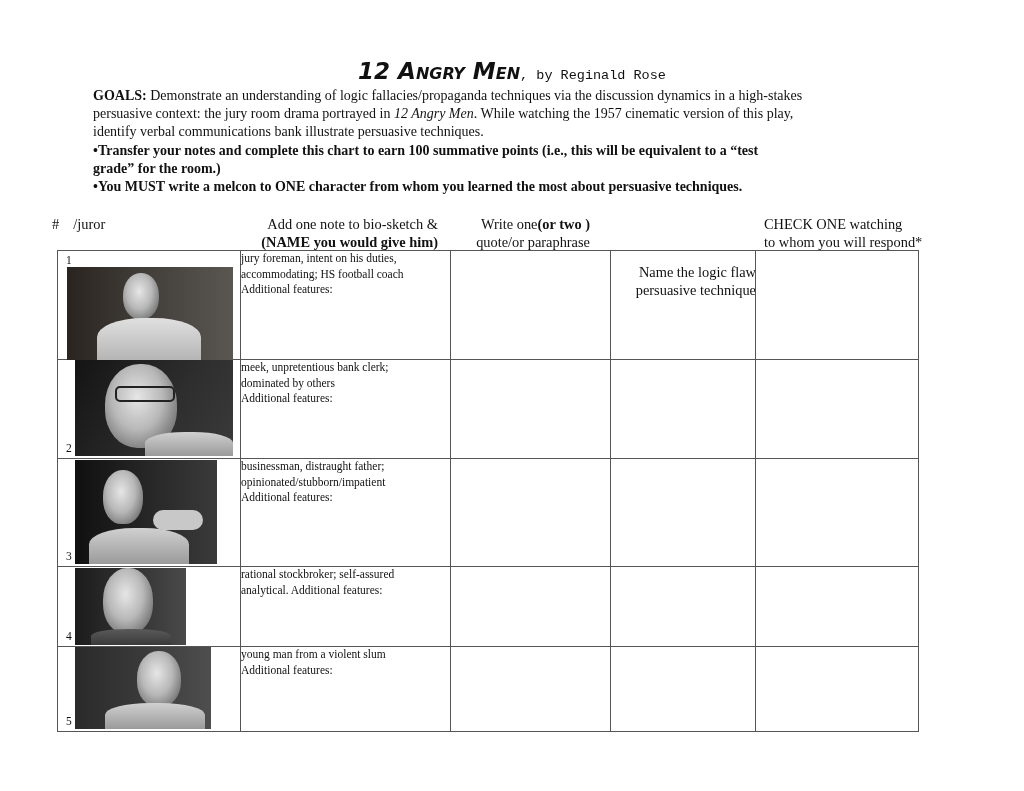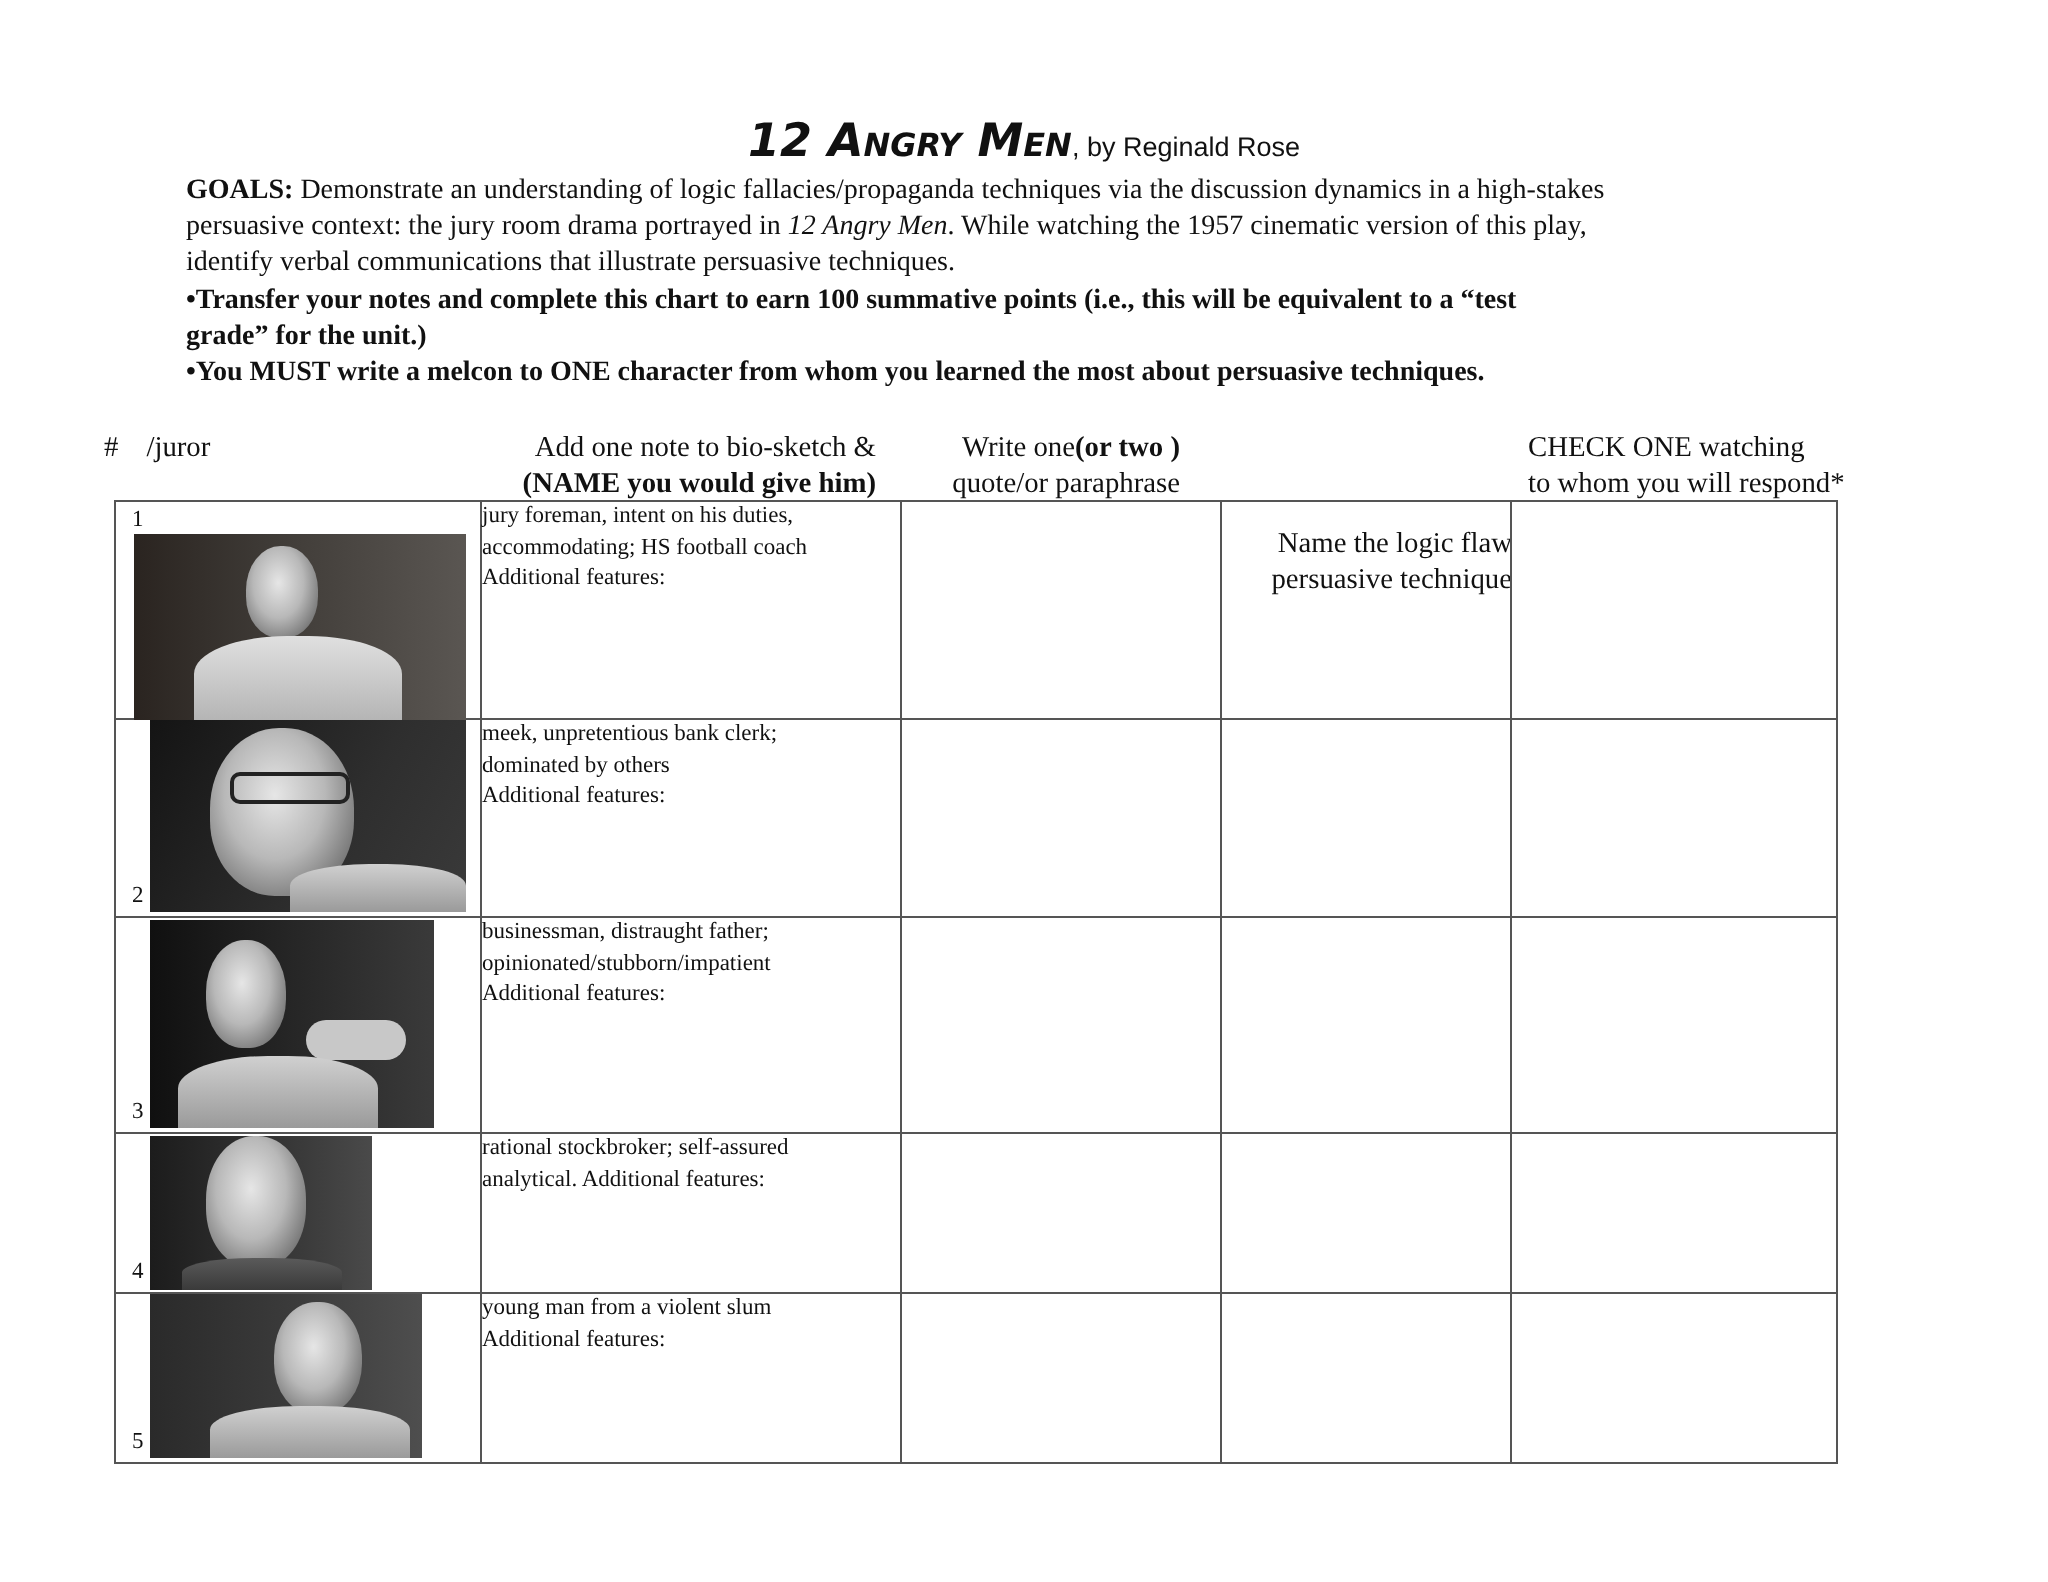--- a/index.html
+++ b/index.html
@@ -10,21 +10,21 @@
     }
     .title-line {
       position: absolute; top: 58px; left: 0; width: 1024px; text-align: center;
       white-space: nowrap;
     }
     .title-main {
       font-family: "DejaVu Sans", "Liberation Sans", sans-serif;
       font-weight: bold; font-style: italic; font-size: 23px;
       font-variant: small-caps; letter-spacing: 0px;
     }
-    .title-by { font-size: 13.5px; font-family: Liberation Sans, sans-serif; }
+    .title-by { font-size: 13.5px; font-family: Liberation Mono, monospace; }
     .goals {
       position: absolute; left: 93px; top: 87px; width: 850px;
       font-family: "Liberation Serif", serif; font-size: 14px; line-height: 18.2px;
     }
     .goals p { margin: 0; }
     .goals b { font-weight: bold; }
     .bold-line { font-weight: bold; }
     .hdr {
       position: absolute; font-family: "Liberation Serif", serif; font-size: 14.4px;
       line-height: 18px; white-space: nowrap; text-align: right;
@@ -61,22 +61,22 @@
 </head>
 <body>
 
 <div class="title-line">
   <span class="title-main">12 Angry Men</span><span class="title-by">, by Reginald Rose</span>
 </div>
 
 <div class="goals">
   <p><b>GOALS:</b><span>  Demonstrate an understanding of logic fallacies/propaganda techniques via the discussion dynamics in a high-stakes</span></p>
   <p><span>persuasive context:  the jury room drama portrayed in </span><i>12 Angry Men</i><span>.  While watching the 1957 cinematic version of this play,</span></p>
-  <p>identify verbal communications that illustrate persuasive techniques.</p>
-  <p class="bold-line"><span>•Transfer your notes and complete this chart to earn 100 summative points (i.e., this will be equivalent to a  “test</span><br><span>grade” for the unit.)</span></p>
+  <p>identify verbal communications bank illustrate persuasive techniques.</p>
+  <p class="bold-line"><span>•Transfer your notes and complete this chart to earn 100 summative points (i.e., this will be equivalent to a  “test</span><br><span>grade” for the room.)</span></p>
   <p class="bold-line">•You MUST write a melcon to ONE character from whom you learned the most about persuasive techniques.</p>
 </div>
 
 <div class="hdr" style="left:52px; top:215px; text-align:left;">
   <span>#</span><span style="display:inline-block;width:14px;"></span><span>/juror</span>
 </div>
 <div class="hdr" style="left:238px; top:215px; width:200px;">
   <div>Add one note to bio-sketch &amp;</div>
   <div><b>(NAME you would give him)</b></div>
 </div>

